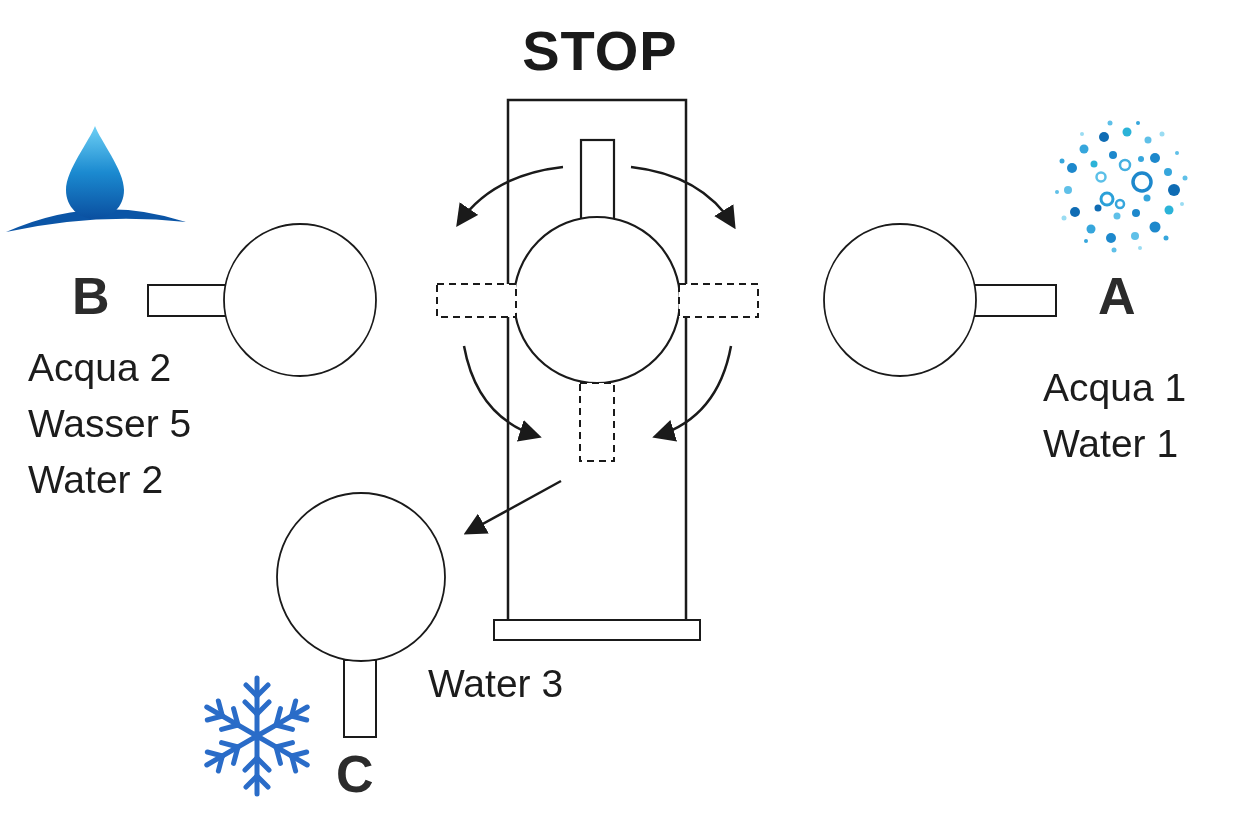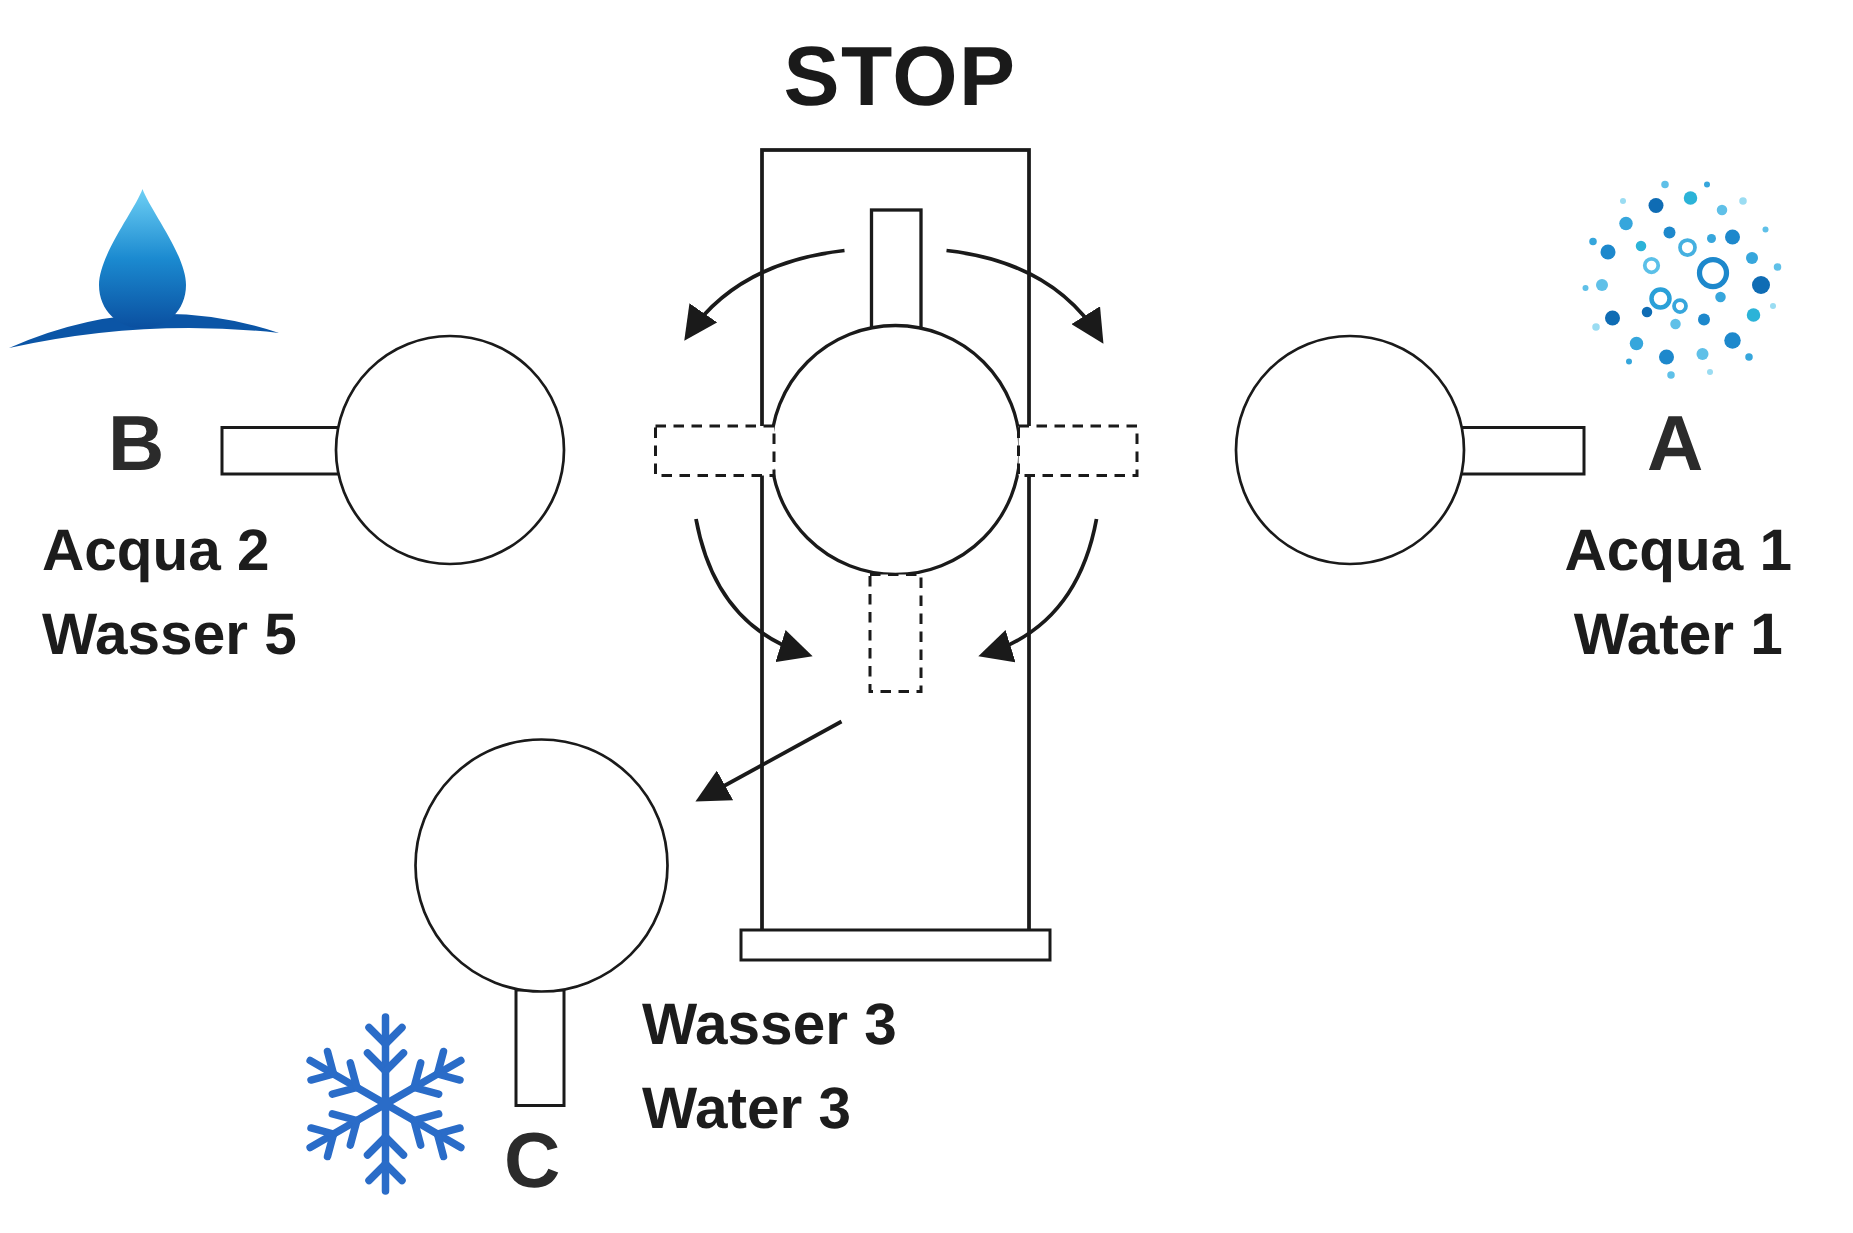--- a/index.html
+++ b/index.html
@@ -10,39 +10,39 @@
     height: 822px;
     background: #ffffff;
     overflow: hidden;
     font-family: "Liberation Sans", "DejaVu Sans", sans-serif;
     color: #1c1c1c;
   }
   .canvas svg.art {
     position: absolute;
     left: 0; top: 0;
   }
-  .txt { position: absolute; white-space: nowrap; font-weight: bold; }
+  .txt { position: absolute; white-space: nowrap; }
   .stop-title {
     left: 450px; top: 18px; width: 300px;
     text-align: center;
     font-size: 56px; font-weight: bold;
     letter-spacing: 1px;
     color: #1a1a1a;
   }
   .letter {
     font-size: 52px; font-weight: bold; color: #2b2b2b;
   }
   .letter-b { left: 72px;  top: 266px; }
   .letter-a { left: 1098px; top: 266px; }
   .letter-c { left: 336px;  top: 744px; }
   .caption {
     font-size: 39px; line-height: 56px; color: #1c1c1c;
   }
   .caption-b { left: 28px;   top: 340px; }
-  .caption-a { left: 1043px; top: 340px; text-align: center; }
+  .caption-a { left: 1043px; top: 360px; }
   .caption-c { left: 428px;  top: 656px; }
 </style>
 </head>
 <body>
 
 <div class="canvas">
 
   <svg class="art" width="1235" height="822" viewBox="0 0 1235 822">
     <defs>
       <marker id="arw" markerWidth="9" markerHeight="9" refX="7" refY="4.5" orient="auto-start-reverse" markerUnits="strokeWidth">
@@ -160,25 +160,25 @@
 
   <div class="txt stop-title">STOP</div>
 
   <div class="txt letter letter-b">B</div>
   <div class="txt letter letter-a">A</div>
   <div class="txt letter letter-c">C</div>
 
   <div class="txt caption caption-b">
     <div>Acqua 2</div>
     <div>Wasser 5</div>
+    <div>Water 2</div>
   </div>
 
   <div class="txt caption caption-a">
     <div>Acqua 1</div>
     <div>Water 1</div>
   </div>
 
   <div class="txt caption caption-c">
-    <div>Wasser 3</div>
     <div>Water 3</div>
   </div>
 
 </div>
 
 </body></html>

